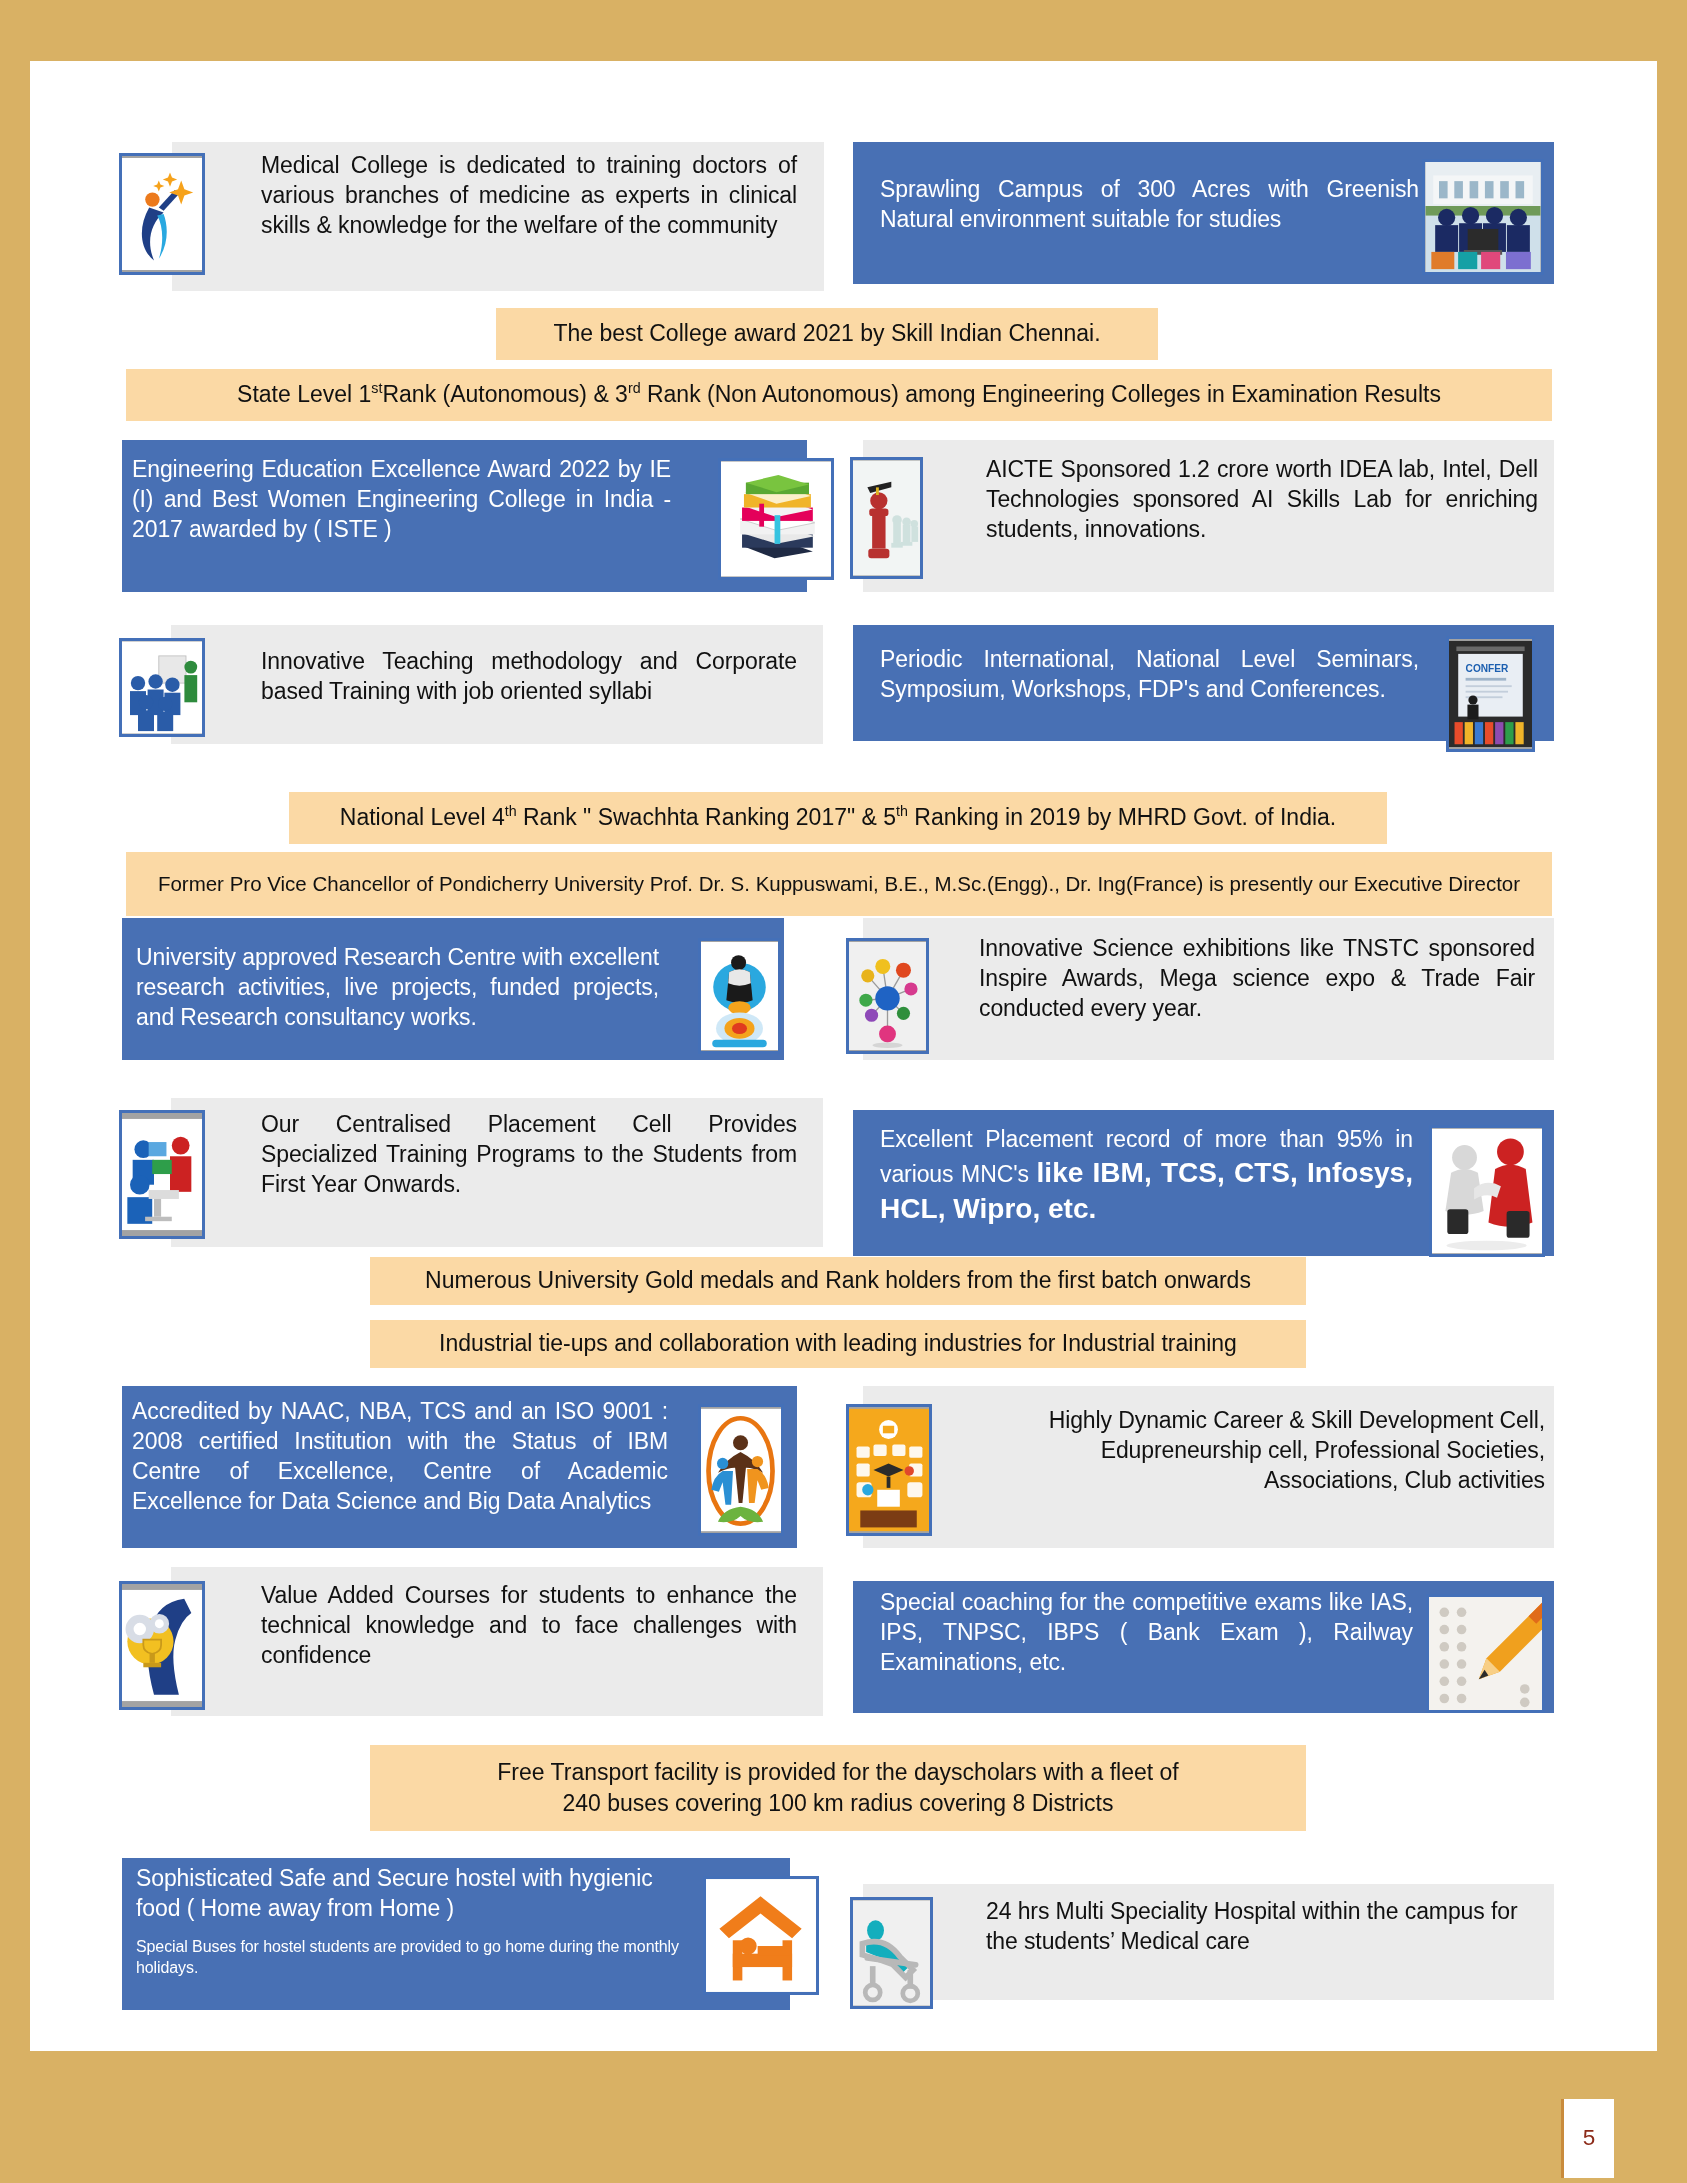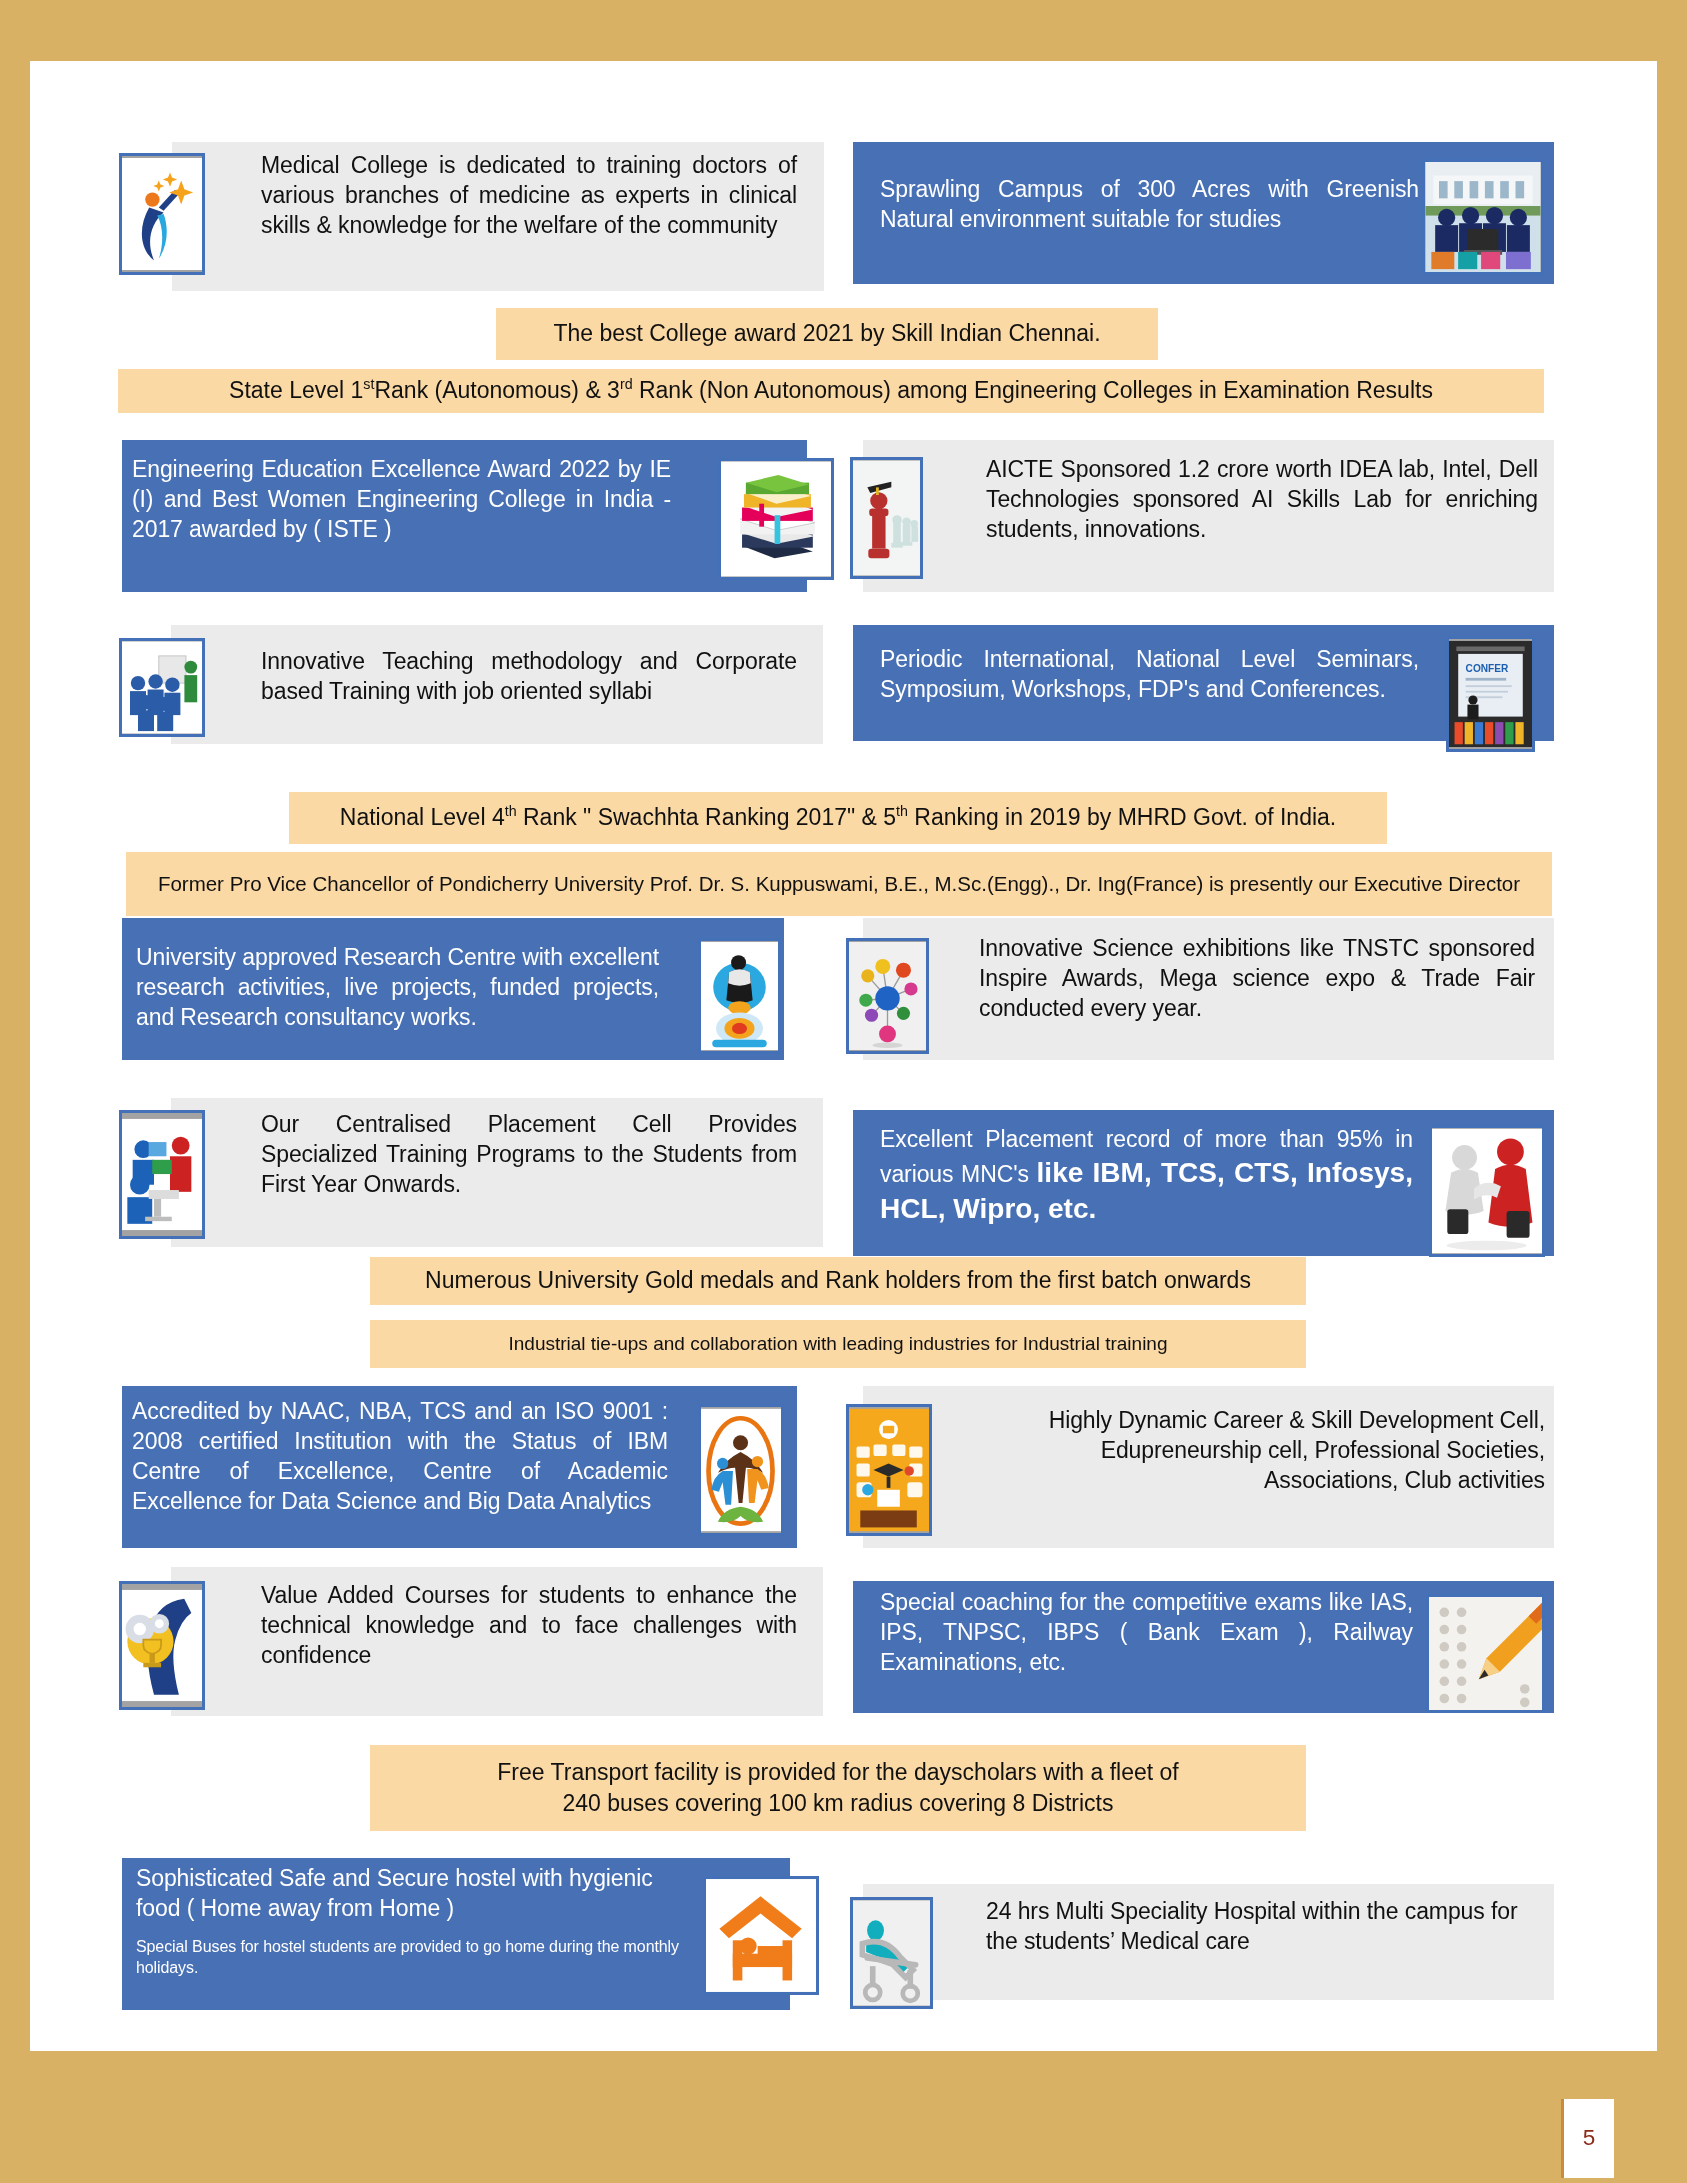--- a/index.html
+++ b/index.html
@@ -153,21 +153,21 @@
         <rect x="84" y="94" width="26" height="18" fill="#7c6fd0"></rect>
       </svg>
     </div>
     <div class="ctext light just" style="left:880px;top:175px;width:539px;font-size:23px;">Sprawling Campus of 300 Acres with Greenish Natural environment suitable for studies</div>
   </div>
 
   <div class="banner" style="left:496px;top:308px;width:662px;height:52px;font-size:23px;">
     <span>The best College award 2021 by Skill Indian Chennai.</span>
   </div>
 
-  <div class="banner" style="left:118px;top:369px;width:1426px;height:44px;font-size:23px;">
+  <div class="banner" style="left:126px;top:369px;width:1426px;height:52px;font-size:23px;">
     <span><span>State Level 1</span><span class="sup">st</span><span>Rank (Autonomous) &amp; 3</span><span class="sup">rd</span><span> Rank (Non Autonomous) among Engineering Colleges in Examination Results</span></span>
   </div>
 
   <div class="card">
     <div class="panel blue" style="left:122px;top:440px;width:685px;height:152px;"></div>
     <div class="thumb" style="left:718px;top:458px;width:116px;height:122px;">
       <svg viewBox="0 0 115 120">
         <rect width="115" height="120" fill="#fff"></rect>
         <g>
           <path d="M22 88 L62 82 L96 94 L56 101 Z" fill="#1f2a44"></path>
@@ -379,21 +379,21 @@
         <ellipse cx="57" cy="122" rx="42" ry="5" fill="#ececec"></ellipse>
       </svg>
     </div>
     <div class="ctext light just" style="left:880px;top:1125px;width:533px;font-size:23px;"><span>Excellent Placement record of more than 95% in various MNC's </span><span class="big-brand">like IBM, TCS, CTS, Infosys, HCL, Wipro, etc.</span></div>
   </div>
 
   <div class="banner" style="left:370px;top:1257px;width:936px;height:48px;font-size:23px;">
     <span>Numerous University Gold medals and Rank holders from the first batch onwards</span>
   </div>
 
-  <div class="banner" style="left:370px;top:1320px;width:936px;height:48px;font-size:19px;">
+  <div class="banner" style="left:370px;top:1320px;width:936px;height:48px;font-size:23px;">
     <span>Industrial tie-ups and collaboration with leading industries for Industrial training</span>
   </div>
 
   <div class="card">
     <div class="panel blue" style="left:122px;top:1386px;width:675px;height:162px;"></div>
     <div class="thumb" style="left:698px;top:1404px;width:86px;height:132px;">
       <svg viewBox="0 0 85 130">
         <rect width="85" height="130" fill="#fff"></rect>
         <ellipse cx="42" cy="66" rx="34" ry="56" fill="none" stroke="#e87511" stroke-width="5"></ellipse>
         <g fill="#5b3118">

